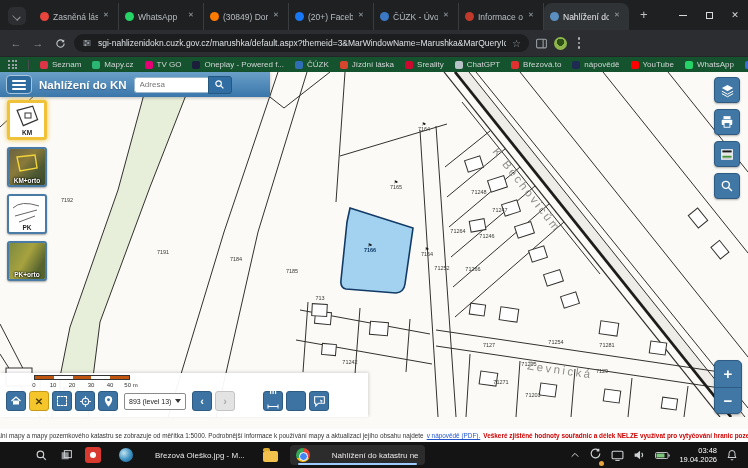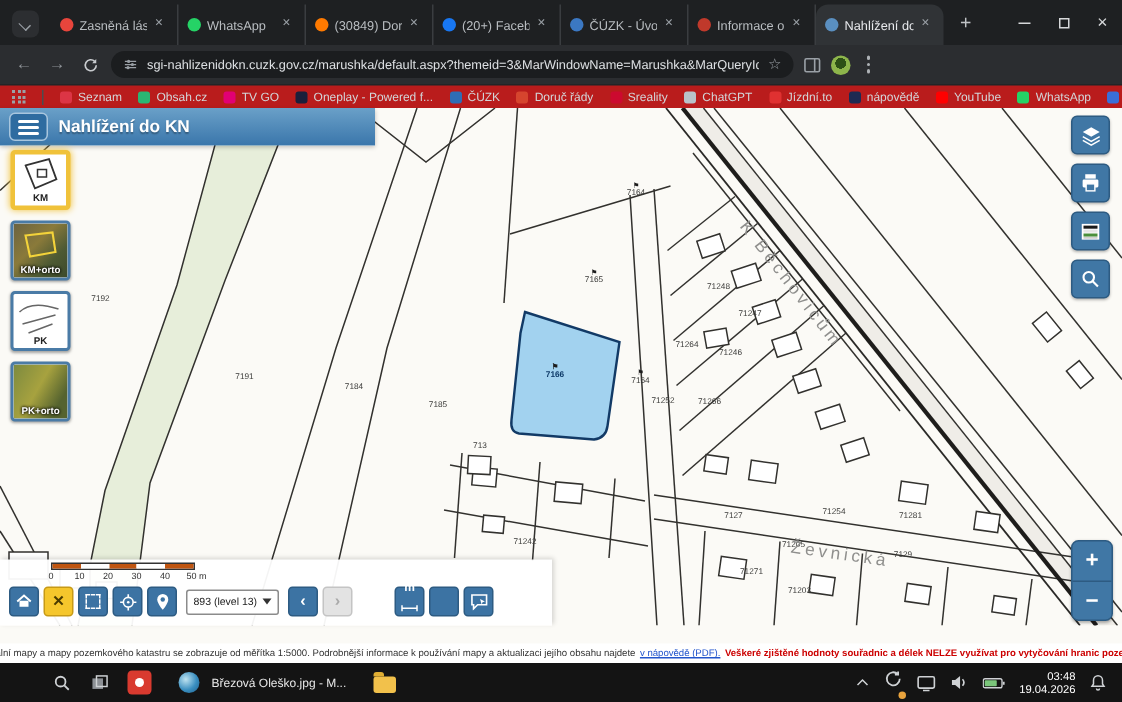--- a/index.html
+++ b/index.html
@@ -28,40 +28,40 @@
 
   #urlbar{position:absolute;left:0;top:30px;width:748px;height:26px;background:#2b2d30;display:flex;align-items:center;padding:0 8px;gap:6px;}
   .nav-ico{width:16px;height:16px;display:flex;align-items:center;justify-content:center;color:#8d9196;font-size:11px;flex:none;}
   #omnibox{width:455px;height:18px;background:#1b1d1f;border-radius:9px;display:flex;align-items:center;padding:0 8px;gap:6px;}
   .url-text{color:#dde0e3;font-size:8.5px;white-space:nowrap;overflow:hidden;flex:1;}
   .star{color:#9aa0a6;font-size:10px;flex:none;}
   #avatar{width:13px;height:13px;border-radius:50%;background:radial-gradient(circle at 50% 40%,#2d5016 0 35%,#8db54b 36% 100%);flex:none;}
   .kebab{width:12px;display:flex;flex-direction:column;gap:2px;align-items:center;}
   .kebab i{width:2.5px;height:2.5px;border-radius:50%;background:#aeb2b6;}
 
-  #bookmarks{position:absolute;left:0;top:56px;width:748px;height:16px;background:#b91c1c;border-top:1px solid #232527;display:flex;align-items:center;padding:0 8px;gap:11px;overflow:hidden;}
+  #bookmarks{position:absolute;left:0;top:56px;width:748px;height:16px;background:#14532d;border-top:1px solid #232527;display:flex;align-items:center;padding:0 8px;gap:11px;overflow:hidden;}
   .apps-grid{width:9px;height:9px;flex:none;background:
     linear-gradient(#9aa0a6,#9aa0a6) 0 0/2px 2px no-repeat,linear-gradient(#9aa0a6,#9aa0a6) 3.5px 0/2px 2px no-repeat,linear-gradient(#9aa0a6,#9aa0a6) 7px 0/2px 2px no-repeat,
     linear-gradient(#9aa0a6,#9aa0a6) 0 3.5px/2px 2px no-repeat,linear-gradient(#9aa0a6,#9aa0a6) 3.5px 3.5px/2px 2px no-repeat,linear-gradient(#9aa0a6,#9aa0a6) 7px 3.5px/2px 2px no-repeat,
     linear-gradient(#9aa0a6,#9aa0a6) 0 7px/2px 2px no-repeat,linear-gradient(#9aa0a6,#9aa0a6) 3.5px 7px/2px 2px no-repeat,linear-gradient(#9aa0a6,#9aa0a6) 7px 7px/2px 2px no-repeat;}
   .bm-div{width:1px;height:10px;background:#4a4d50;flex:none;}
   .bm{display:flex;align-items:center;gap:4px;color:#d3d5d8;font-size:8px;white-space:nowrap;flex:none;}
   .bm-ico{width:8px;height:8px;border-radius:2px;flex:none;}
 
   
   #app{position:absolute;left:0;top:72px;width:748px;height:345px;background:#fbfaf6;}
   #app-topline{position:absolute;left:0;top:0;width:748px;height:3px;background:linear-gradient(90deg,#4d86b6,#9dc0da 40%,#eef4f8 75%,#fbfaf6);}
   #map-canvas{position:absolute;left:0;top:0;width:748px;height:345px;}
   .plabels{position:absolute;left:0;top:0;width:748px;height:345px;pointer-events:none;}
   .plabel{position:absolute;transform:translate(-50%,-50%);font-size:5.5px;color:#3a3a38;white-space:nowrap;text-align:center;line-height:5px;}
   .plabel.marked::before{content:"⚑";display:block;font-size:5px;line-height:5px;color:#1c1c1c;}
   .plabel.selected{color:#0e3a68;font-weight:bold;}
   .street-label{position:absolute;transform:translate(-50%,-50%);font-size:11.5px;letter-spacing:2.5px;color:#8f8f8d;white-space:nowrap;}
 
-  #app-header{position:absolute;left:0;top:0;width:250px;height:25px;background:linear-gradient(180deg,#6aa0c8,#3a76ab);display:flex;align-items:center;gap:7px;padding:0 6px;box-shadow:0 1px 3px rgba(0,0,0,.25);}
+  #app-header{position:absolute;left:0;top:0;width:270px;height:25px;background:linear-gradient(180deg,#6aa0c8,#3a76ab);display:flex;align-items:center;gap:7px;padding:0 6px;box-shadow:0 1px 3px rgba(0,0,0,.25);}
   #hamburger{width:26px;height:19px;border-radius:4px;background:#2e6ca0;border:1px solid #a8c6de;display:flex;flex-direction:column;justify-content:center;gap:2px;align-items:center;flex:none;}
   #hamburger i{width:14px;height:2px;background:#fff;border-radius:1px;}
   #app-title{color:#fff;font-size:11.5px;font-weight:bold;white-space:nowrap;text-shadow:0 1px 1px rgba(0,0,0,.3);}
   #addr-wrap{display:flex;align-items:center;flex:none;}
   #addr-input{width:74px;height:16px;border:1px solid #9db8cc;border-right:none;border-radius:3px 0 0 3px;font-size:8px;padding:0 5px;outline:none;color:#333;}
   #addr-btn{width:24px;height:18px;border-radius:0 3px 3px 0;background:#2f6da3;border:1px solid #24587f;display:flex;align-items:center;justify-content:center;}
 
   .layer-stack{position:absolute;left:7px;top:28px;display:flex;flex-direction:column;gap:7px;}
   .layer-btn{width:40px;height:40px;border-radius:3px;border:2px solid #4a7ba6;position:relative;overflow:hidden;background:#fff;box-shadow:0 1px 2px rgba(0,0,0,.35);}
   .layer-btn.active{border:3px solid #f0c23a;box-shadow:0 0 5px #f0c23a;}
@@ -106,21 +106,21 @@
   #disclaimer .link{color:#2255cc;text-decoration:underline;}
   #disclaimer .warn{color:#cc0000;font-weight:bold;}
 
   
   #taskbar{position:absolute;left:0;top:442px;width:748px;height:26px;background:#141414;display:flex;align-items:center;padding:0 10px;gap:12px;}
   .tb-ico{flex:none;display:flex;align-items:center;justify-content:center;}
   .win-logo{width:13px;height:13px;display:grid;grid-template-columns:6px 6px;grid-template-rows:6px 6px;gap:1px;}
   .win-logo i{background:#4da6e8;border-radius:1px;}
   .redapp{width:16px;height:16px;border-radius:3px;background:#d93a2f;position:relative;}
   .redapp::before{content:"";position:absolute;left:5px;top:5px;width:6px;height:6px;border-radius:50%;background:#fff;}
-  .task{display:flex;align-items:center;gap:8px;color:#e8e8e8;font-size:8px;white-space:nowrap;padding:3px 6px;border-radius:4px;}
+  .task{display:flex;align-items:center;gap:22px;color:#e8e8e8;font-size:8px;white-space:nowrap;padding:3px 6px;border-radius:4px;}
   .task.active{background:#2c2c2c;position:relative;}
   .task.active::after{content:"";position:absolute;left:8px;right:8px;bottom:0;height:2px;border-radius:1px;background:#9ecbff;}
   .globe-ico{width:14px;height:14px;border-radius:50%;background:radial-gradient(circle at 35% 35%,#bfe3f0,#3a8fc0 55%,#1f5e8a);}
   .folder-ico{width:15px;height:11px;background:#f2c14b;border-radius:2px;position:relative;margin-top:3px;}
   .folder-ico::before{content:"";position:absolute;left:0;top:-3px;width:7px;height:3px;background:#e0ae33;border-radius:2px 2px 0 0;}
   .chrome-ico{width:14px;height:14px;border-radius:50%;background:conic-gradient(#ea4335 0 33%,#fbbc05 0 66%,#34a853 0 100%);position:relative;}
   .chrome-ico::before{content:"";position:absolute;left:3.5px;top:3.5px;width:7px;height:7px;border-radius:50%;background:#4285f4;border:1.5px solid #fff;}
   #tray{margin-left:auto;display:flex;align-items:center;gap:9px;}
   .sync-wrap{position:relative;}
   .badge{position:absolute;right:-2px;bottom:-2px;width:5px;height:5px;border-radius:50%;background:#e8a33d;}
@@ -218,49 +218,49 @@
     <div class="apps-grid"></div>
     <div class="bm-div"></div>
     <div style="display:flex;align-items:center;gap:11px;">
 
     <div class="bm">
           <span class="bm-ico" style="background: rgb(220, 53, 69);"></span>
           <span>Seznam</span>
         </div>
         <div class="bm">
           <span class="bm-ico" style="background: rgb(43, 182, 115);"></span>
-          <span>Obsah.cz</span>
+          <span>Mapy.cz</span>
         </div>
         <div class="bm">
           <span class="bm-ico" style="background: rgb(226, 0, 116);"></span>
           <span>TV GO</span>
         </div>
         <div class="bm">
           <span class="bm-ico" style="background: rgb(27, 31, 59);"></span>
           <span>Oneplay - Powered f...</span>
         </div>
         <div class="bm">
           <span class="bm-ico" style="background: rgb(47, 109, 181);"></span>
           <span>ČÚZK</span>
         </div>
         <div class="bm">
           <span class="bm-ico" style="background: rgb(214, 69, 46);"></span>
-          <span>Doruč řády</span>
+          <span>Jízdní láska</span>
         </div>
         <div class="bm">
           <span class="bm-ico" style="background: rgb(204, 10, 47);"></span>
           <span>Sreality</span>
         </div>
         <div class="bm">
           <span class="bm-ico" style="background: rgb(185, 194, 201);"></span>
           <span>ChatGPT</span>
         </div>
         <div class="bm">
           <span class="bm-ico" style="background: rgb(224, 49, 49);"></span>
-          <span>Jízdní.to</span>
+          <span>Březová.to</span>
         </div>
         <div class="bm">
           <span class="bm-ico" style="background: rgb(30, 42, 82);"></span>
           <span>nápovědě</span>
         </div>
         <div class="bm">
           <span class="bm-ico" style="background: rgb(255, 0, 0);"></span>
           <span>YouTube</span>
         </div>
         <div class="bm">
@@ -437,20 +437,29 @@
         </div>
       </div>
 
     <div id="app-header">
       <div id="hamburger">
           <i></i>
           <i></i>
           <i></i>
         </div>
       <span id="app-title">Nahlížení do KN</span>
+      <div id="addr-wrap">
+        <input id="addr-input" placeholder="Adresa" style="">
+        <div id="addr-btn">
+          <svg width="11" height="11" viewBox="0 0 24 24">
+              <circle cx="10" cy="10" r="6" fill="none" stroke="#fff" stroke-width="2.6"></circle>
+              <path d="M15 15l5.5 5.5" stroke="#fff" stroke-width="2.6"></path>
+            </svg>
+        </div>
+      </div>
     </div>
 
     <div class="layer-stack">
       <div class="layer-btn active">
         <svg width="34" height="34" viewBox="0 0 34 34">
             <polygon points="8,6 24,4 27,18 12,22" fill="none" stroke="#333" stroke-width="1.2" transform="rotate(-8 17 13)"></polygon>
             <rect x="15" y="10" width="6" height="5" fill="none" stroke="#333"></rect>
           </svg>
         <span class="layer-label">KM</span>
       </div>
@@ -605,20 +614,24 @@
           <rect x="3" y="6" width="13" height="13" fill="#8d9196"></rect>
           <rect x="8" y="3" width="13" height="13" fill="none" stroke="#cfd2d5" stroke-width="1.8"></rect>
         </svg>
     </div>
     <div class="tb-ico redapp"></div>
     <div class="task">
       <span class="globe-ico"></span>
       <span>Březová Oleško.jpg - M...</span>
     </div>
     <div class="tb-ico folder-ico"></div>
+    <div class="task active">
+      <span class="chrome-ico"></span>
+      <span>Nahlížení do katastru ne</span>
+    </div>
     <div id="tray">
       <svg width="10" height="8" viewBox="0 0 24 16">
           <path d="M4 12l8-8 8 8" fill="none" stroke="#cfd2d5" stroke-width="2.4"></path>
         </svg>
       <span class="sync-wrap">
         <svg width="13" height="13" viewBox="0 0 24 24">
             <path d="M20 12a8 8 0 1 1-2.3-5.6M18 3v4h-4" fill="none" stroke="#cfd2d5" stroke-width="2.2"></path>
           </svg>
         <span class="badge"></span>
       </span>

